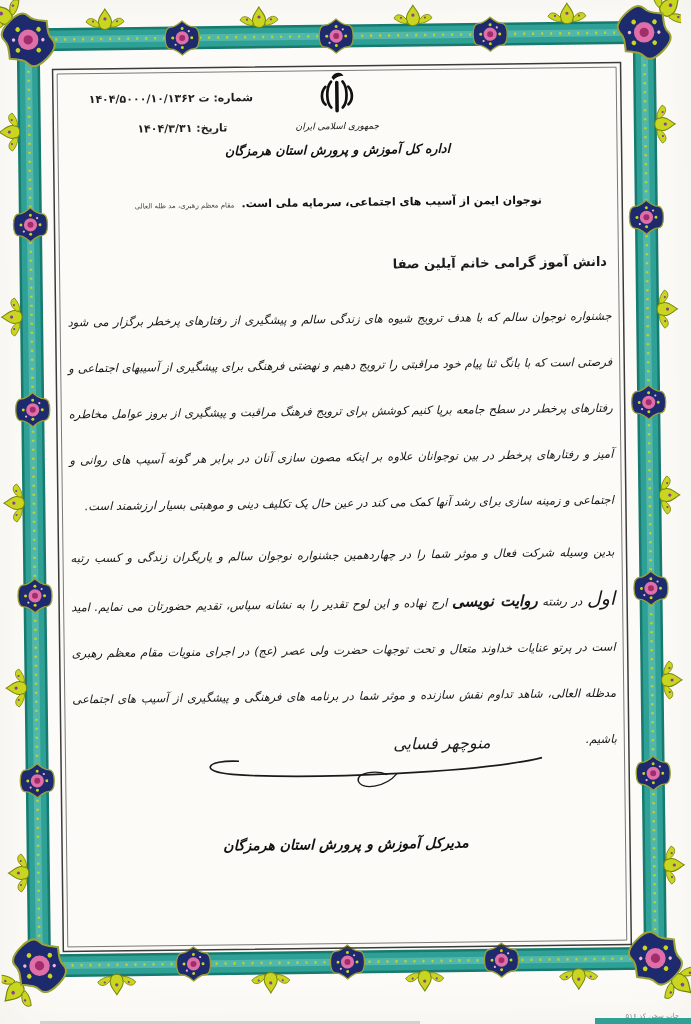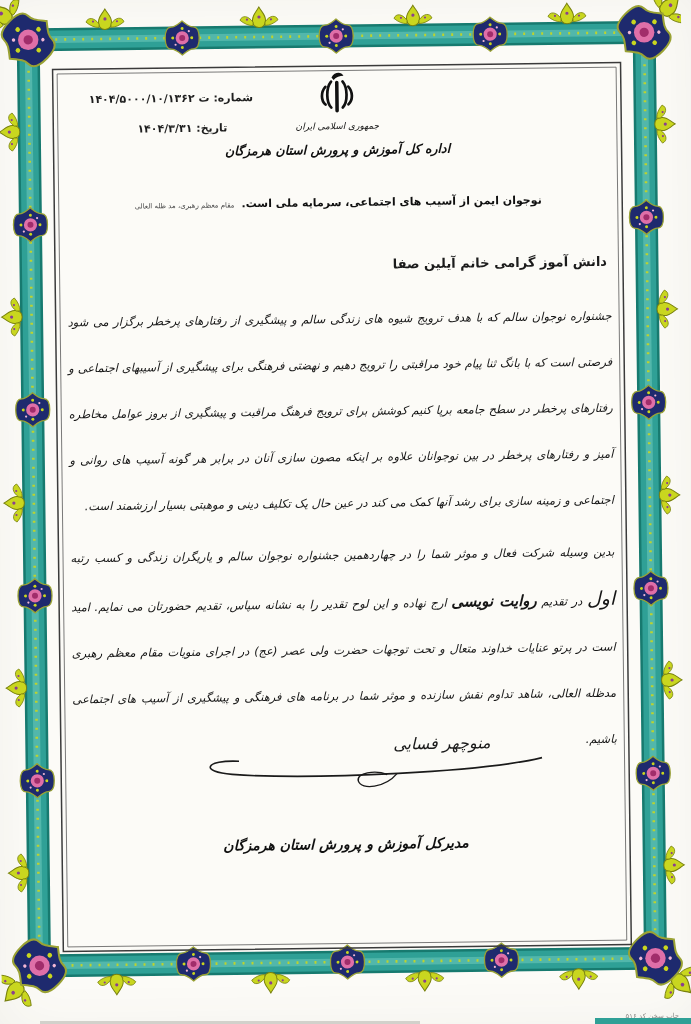--- a/index.html
+++ b/index.html
@@ -159,21 +159,21 @@
       <span>نوجوان ایمن از آسیب های اجتماعی، سرمایه ملی است.</span><span class="attrib">مقام معظم رهبری، مد ظله العالی</span>
     </div>
 
     <div class="addressee">دانش آموز گرامی  خانم آیلین صفا</div>
 
     <div class="para para1">جشنواره نوجوان سالم که با هدف ترویج شیوه های زندگی سالم و پیشگیری از رفتارهای پرخطر برگزار می شود فرصتی است که با بانگ ثنا پیام خود مراقبتی را ترویج دهیم و نهضتی فرهنگی برای پیشگیری از آسیبهای اجتماعی و رفتارهای پرخطر در سطح جامعه برپا کنیم کوشش برای ترویج فرهنگ مراقبت و پیشگیری از بروز عوامل مخاطره آمیز و رفتارهای پرخطر در بین نوجوانان علاوه بر اینکه مصون سازی آنان در برابر هر گونه آسیب های روانی و اجتماعی و زمینه سازی برای رشد آنها کمک می کند در عین حال یک تکلیف دینی و موهبتی بسیار ارزشمند است.</div>
 
     <div class="para para2">
       <span>بدین وسیله شرکت فعال و موثر شما را در چهاردهمین جشنواره نوجوان سالم و یاریگران زندگی و کسب رتبه</span>
       <span class="rank">اول</span>
-      <span>در تقدیم</span>
+      <span>در رشته</span>
       <span class="field">روایت نویسی</span>
       <span>ارج</span>
       <span>نهاده و این لوح تقدیر را به نشانه سپاس، تقدیم حضورتان می نمایم. امید است در پرتو عنایات خداوند متعال و تحت توجهات حضرت ولی عصر (عج) در اجرای منویات مقام معظم رهبری مدظله العالی، شاهد تداوم نقش سازنده و موثر شما در برنامه های فرهنگی و پیشگیری از آسیب های اجتماعی باشیم.</span>
     </div>
 
     <div class="sig">
       <svg width="430" height="110" viewBox="0 0 430 110" aria-hidden="true">
         <text x="295" y="34" text-anchor="middle" font-size="16" font-style="italic" fill="#1a1a1a" direction="rtl" style="font-family:'DejaVu Sans',sans-serif;">منوچهر فسایی</text>
         <path d="M395,44 C340,57 170,64 85,57 C52,54 58,42 92,44" fill="none" stroke="#1a1a1a" stroke-width="1.6"></path>
         <path d="M250,58 C238,72 214,75 211,65 C209,57 228,54 240,59" fill="none" stroke="#1a1a1a" stroke-width="1.4"></path>

